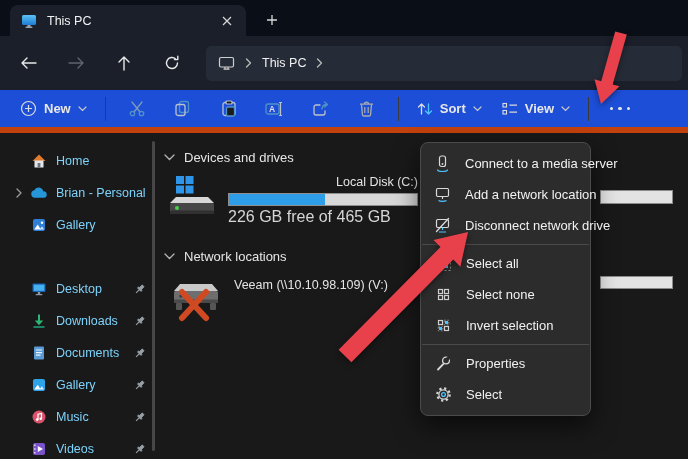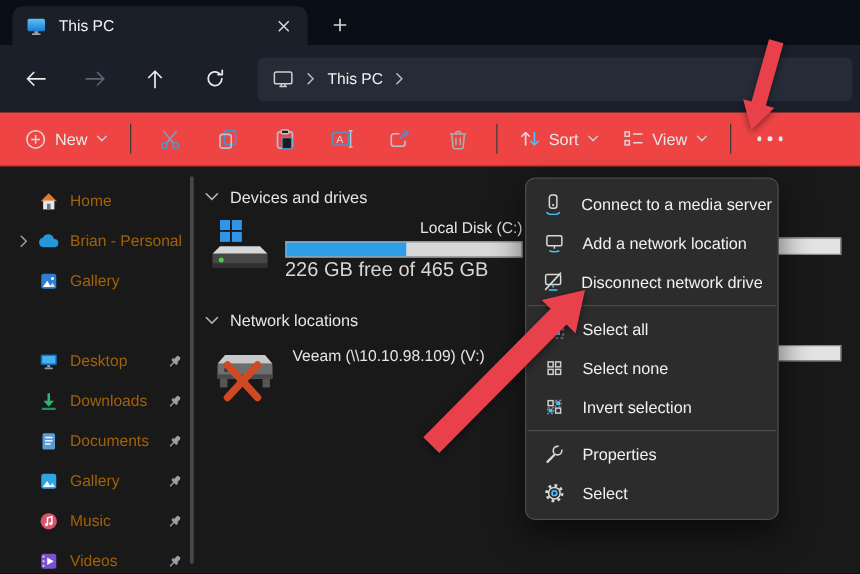--- a/index.html
+++ b/index.html
@@ -22,53 +22,53 @@
   
   .navrow { height:54px; background:#1a1f2a; display:flex; align-items:center; padding-left:10px; }
   .navbtn { width:36px; height:36px; margin-right:12px; display:flex; align-items:center; justify-content:center; border-radius:5px; }
   .addrbar {
     flex:1; height:35px; margin-left:4px; margin-right:6px;
     background:#262c37; border-radius:5px;
     display:flex; align-items:center; padding:0 12px; gap:10px;
   }
   .addr-loc { font-size:12.5px; color:#f0f0f0; }
   
-  .toolbar { height:43px; background:#ef4444; border-bottom:1px solid #c2410c;
-    display:flex; align-items:center; padding-left:10px; }
+  .toolbar { height:43px; background:#1d4ed8; border-bottom:6px solid #c2410c;
+    display:flex; align-items:center; padding-left:10px;font-weight:bold; }
   .tbtn { display:flex; align-items:center; gap:7px; height:32px; padding:0 10px; border-radius:4px; color:#e8e8e8; }
   .tico { width:46px; height:34px; display:flex; align-items:center; justify-content:center; border-radius:4px; }
   .tsep { width:1px; height:24px; background:#3b3b3b; margin:0 8px; }
   .dots { display:flex; gap:5px; }
   .dots i { width:3.5px; height:3.5px; border-radius:50%; background:#e8e8e8; }
   
   .bodyrow { display:flex; height:326px; }
   .sidebar { width:156px; position:relative; padding-top:12px; }
   .sb-item { height:32px; display:flex; align-items:center; padding-left:8px; padding-right:10px; border-radius:4px; }
   .sb-chev { width:22px; display:flex; align-items:center; justify-content:center; }
   .sb-ico { width:17px; height:17px; display:flex; align-items:center; justify-content:center; }
-  .sb-label { margin-left:9px; font-size:12.5px; color:#a16207; flex:1; white-space:nowrap; }
+  .sb-label { margin-left:9px; font-size:12.5px; color:#7dd3fc; flex:1; white-space:nowrap; }
   .sb-pin { width:14px; display:flex; align-items:center; justify-content:center; }
   .sb-spacer { height:32px; }
   .sb-scrollbar { position:absolute; left:152px; top:8px; width:3px; height:310px; background:#474747; border-radius:2px; }
   .main { flex:1; position:relative; padding:14px 0 0 8px; }
   .sec-head { display:flex; align-items:center; gap:9px; height:20px; font-size:13px; color:#e6e6e6; }
   .tile { display:flex; margin-top:8px; margin-left:4px; }
   .tile-text { margin-left:12px; }
   .tile-name { font-size:12.5px; color:#e5e5e5; height:17px;text-align:right; }
   .cap-bar { width:190px; height:13px; background:#d8d8d8; border:1px solid #8f8f8f; margin:1px 0 2px 0; }
   .cap-fill { height:100%; background:#2f9ee8; }
   .cap-text { font-size:16px; color:#d6d6d6; }
   .sec-gap { margin-top:20px; }
   .net-tile { margin-top:12px; }
   .partial-bar { position:absolute; width:73px; height:14px; background:#e3e3e3; border:1px solid #8a8a8a; z-index:5; }
   .pb1 { left:600px; top:190px; }
   .pb2 { left:600px; top:276px; height:13px; }
   
   .menu {
-    position:absolute; left:420px; top:142px; width:203px; z-index:30;
+    position:absolute; left:420px; top:142px; width:171px; z-index:30;
     background:#2c2c2c; border:1px solid #4b4b4b; border-radius:8px;
     padding:5px 0; box-shadow:0 10px 26px rgba(0,0,0,.6);
   }
   .mi { height:31px; display:flex; align-items:center; gap:14px; padding:0 13px; }
   .mi-ico { width:18px; height:17px; display:flex; align-items:center; justify-content:center; }
   .mi-label { font-size:13px; color:#f1f1f1; white-space:nowrap; }
   .msep { height:1px; background:#4a4a4a; margin:3px 1px; }
   
   .overlay { position:absolute; inset:0; z-index:60; pointer-events:none; }
   svg { display:block; }

